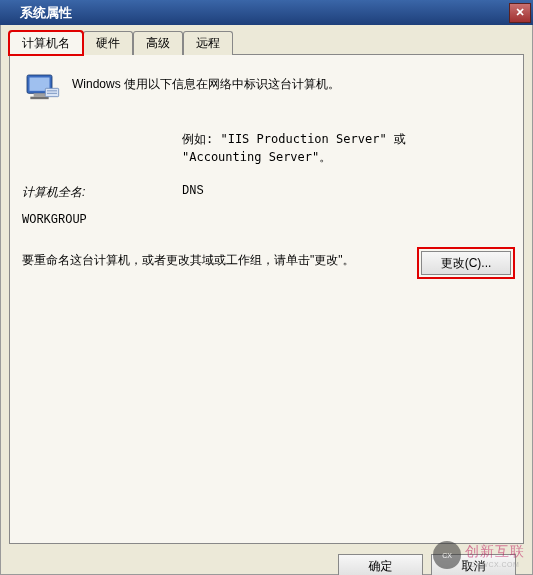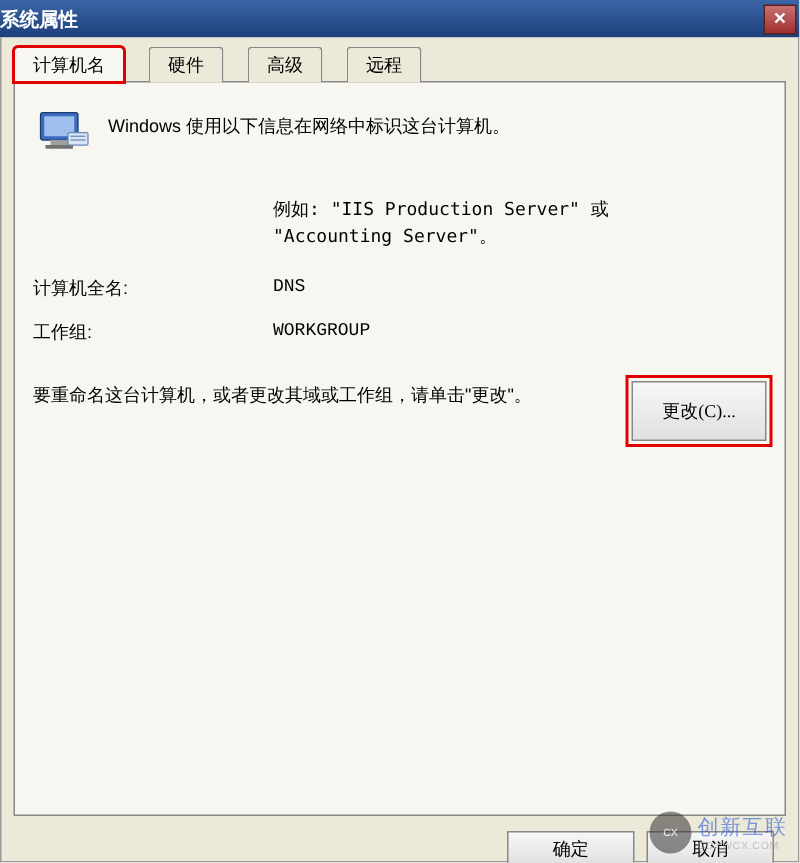--- a/index.html
+++ b/index.html
@@ -13,21 +13,21 @@
     height: 575px;
     position: relative;
   }
   .titlebar {
     height: 25px;
     background: linear-gradient(to bottom, #3a66a8, #1e3f7a);
     color: #fff;
     display: flex;
     align-items: center;
     justify-content: space-between;
-    padding: 0 2px 0 0;
+    padding: 0 2px 0 20px;
     font-size: 13px;
     font-weight: bold;
   }
   .close-btn {
     width: 22px;
     height: 20px;
     background: linear-gradient(to bottom, #c87070, #a03030);
     border: 1px solid #5a2020;
     display: flex;
     align-items: center;
@@ -48,21 +48,21 @@
     display: flex;
     position: relative;
     top: 1px;
     z-index: 2;
   }
   .tab {
     padding: 3px 12px;
     border: 1px solid #888;
     background: #ece9d8;
     border-bottom: none;
-    margin-right: 16px;
+    margin-right: 0px;
     border-radius: 3px 3px 0 0;
     font-size: 12px;
   }
   .tab.active {
     background: #f8f6f0;
     position: relative;
     top: 0px;
   }
   .tab-highlight {
     outline: 2px solid #e00000;
@@ -108,42 +108,42 @@
     margin-bottom: 18px;
     font-family: "SimSun", monospace;
     font-size: 12px;
     line-height: 1.5;
     max-width: 310px;
   }
   .info-row {
     display: flex;
     margin-bottom: 12px;
   }
-  .info-label { width: 160px; flex-shrink: 0; }
+  .info-label { width: 160px; flex-shrink: 0; font-style: italic; }
   .info-value { font-family: Liberation Mono, monospace; }
   .rename-section {
     display: flex;
     align-items: flex-start;
     margin-top: 24px;
   }
   .rename-text {
     flex: 1;
     padding-right: 30px;
     line-height: 1.6;
   }
   .change-btn {
     width: 90px;
-    height: 40px;
+    height: 24px;
     border: 1px solid #888;
     background: linear-gradient(to bottom, #f7f7f7, #e0e0e0);
     font-size: 12px;
     display: flex;
     align-items: center;
     justify-content: center;
-    font-family: Liberation Serif, serif;
+    font-family: Liberation Sans, sans-serif;
     text-align: right;
   }
   .btn-highlight {
     outline: 2px solid #e00000;
     outline-offset: 2px;
   }
   .button-row {
     display: flex;
     justify-content: flex-end;
     gap: 8px;
@@ -171,21 +171,21 @@
     border-radius: 50%;
     background: #333;
     color: #fff;
     display: flex; align-items: center; justify-content: center;
     font-size: 7px;
     text-align: center;
     line-height: 1;
   }
   .watermark .wm-text {
     font-size: 14px;
-    color: #1d4ed8;
+    color: #be185d;
     letter-spacing: 1px;
   }
   .watermark .wm-sub {
     font-size: 7px;
     color: #9a9a9a;
     letter-spacing: 0.5px;
   }
 </style>
 </head>
 <body>
@@ -224,21 +224,20 @@
     </div>
 
     <div class="example-text">例如: "IIS Production Server" 或 "Accounting Server"。</div>
 
     <div class="info-row">
       <span class="info-label">计算机全名:</span>
       <span class="info-value">DNS</span>
     </div>
 
     <div class="info-row">
-      <span class="info-label">工作组:</span>
       <span class="info-value">WORKGROUP</span>
     </div>
 
     <div class="rename-section">
       <div class="rename-text">要重命名这台计算机，或者更改其域或工作组，请单击"更改"。</div>
       <button class="change-btn btn-highlight">更改(C)...</button>
     </div>
 
   </div>
 

